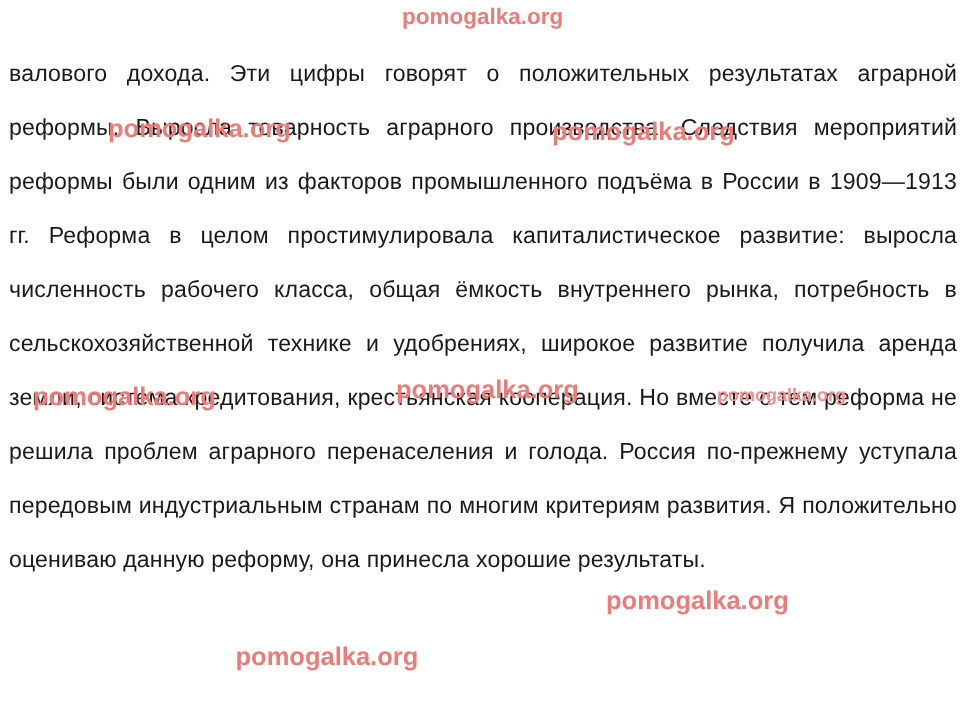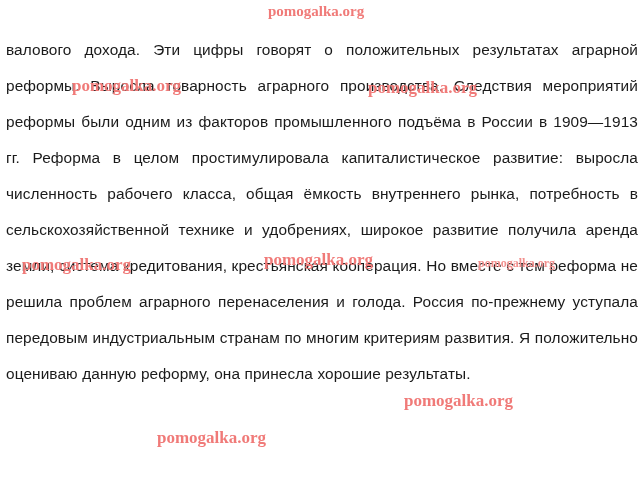--- a/index.html
+++ b/index.html
@@ -31,21 +31,21 @@
     line-height: 36px;
     color: #1a1a1a;
     text-align: justify;
     text-justify: inter-word;
     letter-spacing: 0.1px;
   }
   
   .wm {
     position: absolute;
     color: #f07a78;
-    font-family: Liberation Serif, serif;
+    font-family: Liberation Sans, sans-serif;
     font-weight: bold;
     white-space: nowrap;
     pointer-events: none;
     user-select: none;
   }
   .wm-sm {
     font-size: 12px;
     font-weight: bold;
     color: #f2908e;
   }

